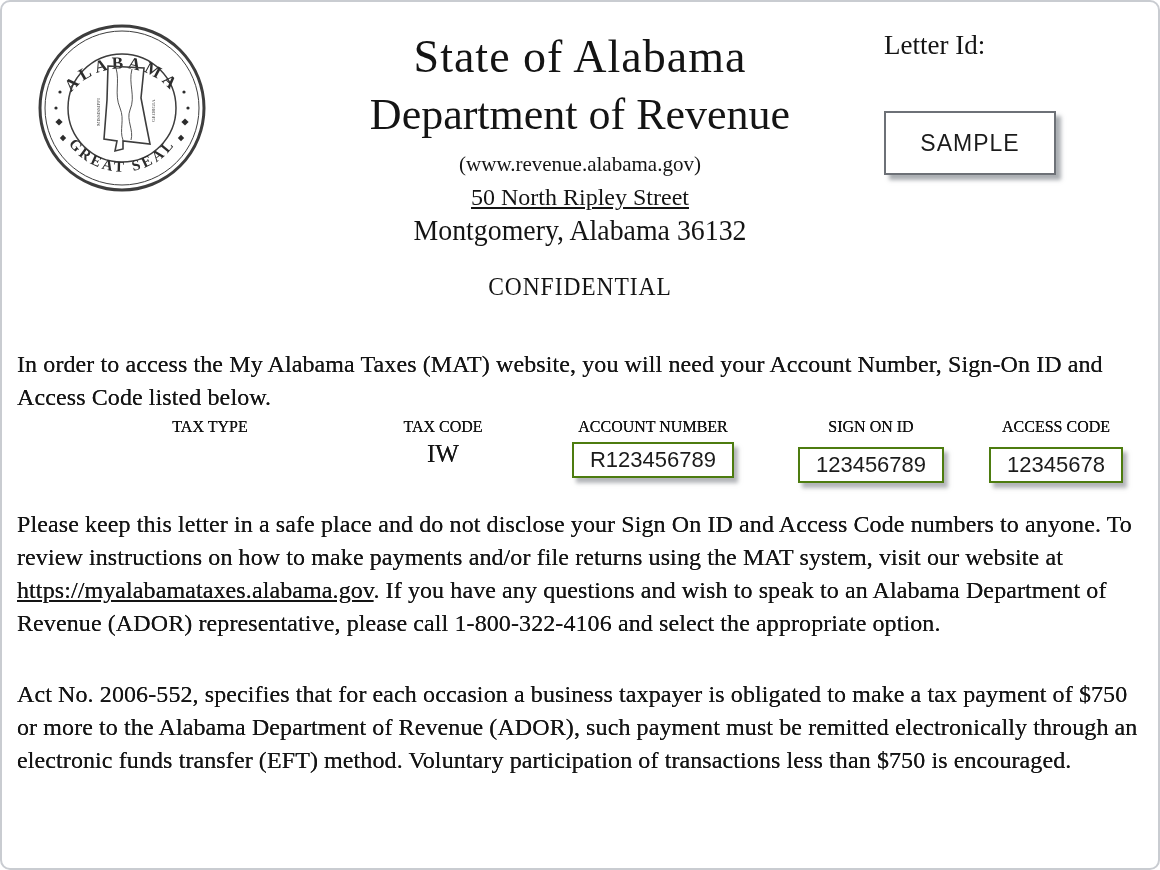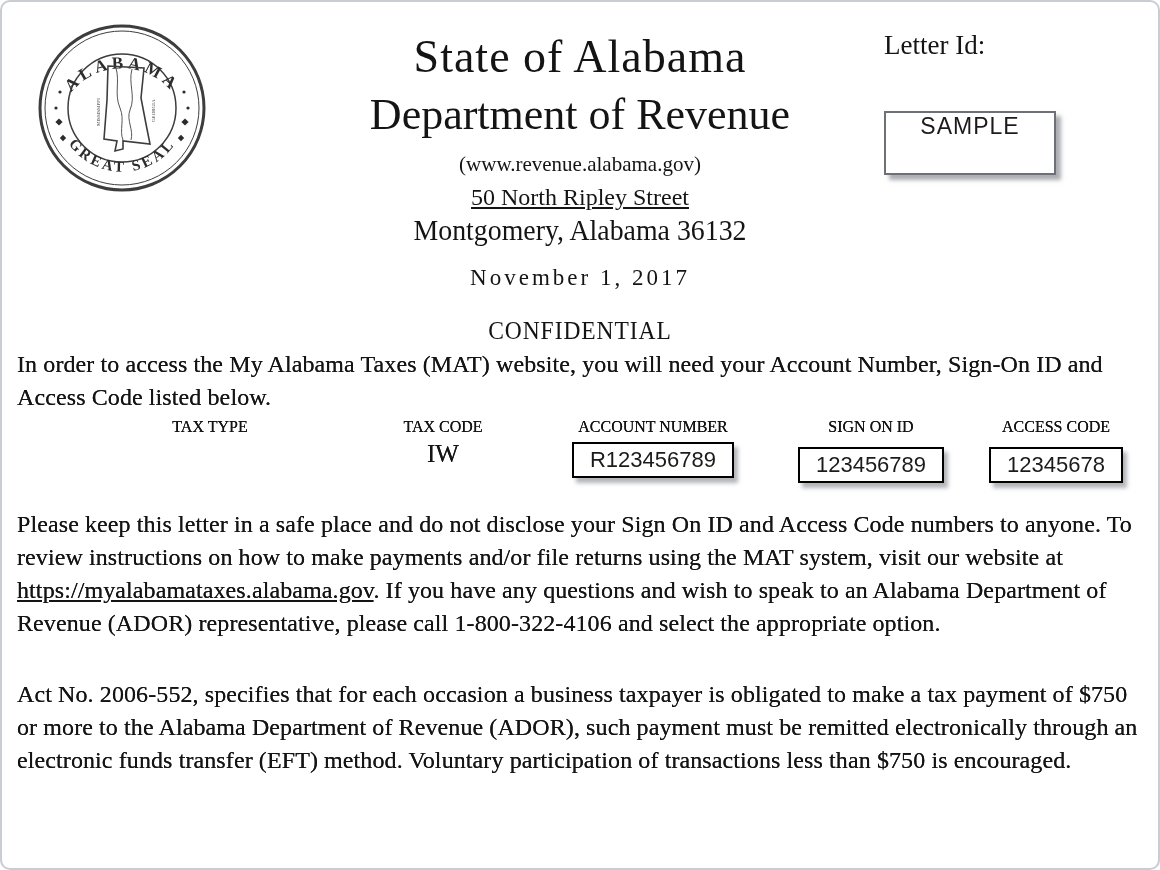--- a/index.html
+++ b/index.html
@@ -24,40 +24,40 @@
   .addr1 { font-size:24px; margin-top:7px;text-decoration:underline; }
   .addr2 { font-size:29px; margin-top:3px; transform:scaleX(.96); }
   .date  { font-size:23px; margin-top:18px; letter-spacing:3px; }
   .confidential { font-size:25px; margin-top:26px; letter-spacing:1px; transform:scaleX(.94); }
   .right-block { position:absolute; left:882px; top:28px; width:180px; }
   .letter-id { font-size:27px; }
   .sample-box {
     margin-top:50px; width:172px; height:64px;
     background:#fff; border:2px solid #6d7177;
     box-shadow:5px 5px 4px rgba(125,130,136,.65);
-    display:flex; align-items:flex-start; justify-content:center;
+    display:flex; align-items:center; justify-content:center;
     font-family:"Liberation Sans", sans-serif;
     font-size:23px; letter-spacing:1px; color:#1b1b1b;
   }
   
   .content { padding:0 15px; }
   .para {
     font-size:24px; line-height:33px;
     text-shadow:0 0 .5px #222;
     letter-spacing:.1px;
   }
   .doc-link { color:#141414; text-decoration:underline; cursor:pointer; }
   
   .acct-table { position:relative; height:88px; margin-top:4px; }
   .col { position:absolute; text-align:center; white-space:nowrap; }
   .col-hdr { font-weight:normal; font-size:16px; text-shadow:0 0 .6px #000; }
   .col-val { margin-top:4px; font-size:25px; text-shadow:0 0 .5px #222; }
   .val-box {
     display:inline-block; margin-top:6px;
-    background:#fff; border:2px solid #000000;
+    background:#fff; border:2px solid #4d7c0f;
     box-shadow:4px 5px 4px rgba(128,132,138,.6);
     padding:3px 16px;
     font-family:"Liberation Sans", sans-serif;
     font-size:22px; color:#1b1b1b; text-shadow:none;
   }
   .c1 { left:58px;  width:270px; }
   .c2 { left:336px; width:180px; }
   .c3 { left:512px; width:248px; }
   .c4 { left:768px; width:172px; }
   .c5 { left:948px; width:182px; }
@@ -107,21 +107,20 @@
         <text font-family="Liberation Serif, serif" font-size="5" fill="#444" transform="translate(33,14) rotate(-90)">GEORGIA</text>
       </g>
     </svg>
 
     <div class="center-stack">
       <div class="title1">State of Alabama</div>
       <div class="title2">Department of Revenue</div>
       <div class="website">(www.revenue.alabama.gov)</div>
       <div class="addr1">50 North Ripley Street</div>
       <div class="addr2">Montgomery, Alabama 36132</div>
-      <div class="date">November 1, 2017</div>
       <div class="confidential">CONFIDENTIAL</div>
     </div>
 
     <div class="right-block">
       <div class="letter-id">Letter Id:</div>
       <div class="sample-box">
         <span>SAMPLE</span>
       </div>
     </div>
   </div>

